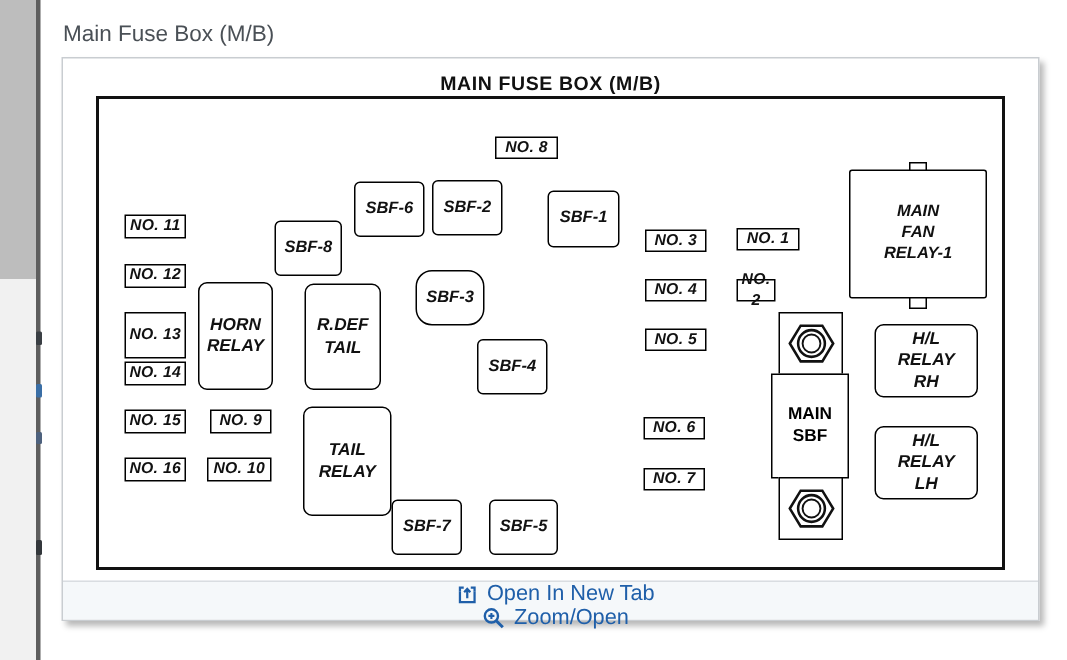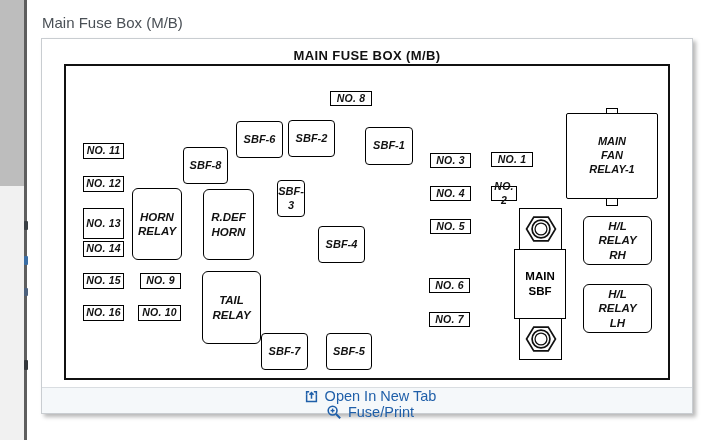--- a/index.html
+++ b/index.html
@@ -72,27 +72,27 @@
       <div class="comp fuse" style="left: 17px; top: 142px; width: 41px; height: 31px; position: absolute;">NO. 13</div>
       <div class="comp fuse" style="left: 17px; top: 175px; width: 41px; height: 16px; position: absolute;">NO. 14</div>
       <div class="comp fuse" style="left: 17px; top: 207px; width: 41px; height: 16px; position: absolute;">NO. 15</div>
       <div class="comp fuse" style="left: 17px; top: 239px; width: 41px; height: 16px; position: absolute;">NO. 16</div>
       <div class="comp fuse" style="left: 74px; top: 207px; width: 41px; height: 16px; position: absolute;">NO. 9</div>
       <div class="comp fuse" style="left: 72px; top: 239px; width: 43px; height: 16px; position: absolute;">NO. 10</div>
       <div class="comp relay" style="left: 66px; top: 122px; width: 50px; height: 72px; position: absolute;">HORN
 RELAY</div>
       <div class="comp sbf" style="left: 117px; top: 81px; width: 45px; height: 37px; position: absolute;">SBF-8</div>
       <div class="comp relay" style="left: 137px; top: 123px; width: 51px; height: 71px; position: absolute;">R.DEF
-HORN</div>
+TAIL</div>
       <div class="comp relay" style="left: 136px; top: 205px; width: 59px; height: 73px; position: absolute;">TAIL
 RELAY</div>
       <div class="comp sbf" style="left: 170px; top: 55px; width: 47px; height: 37px; position: absolute;">SBF-6</div>
       <div class="comp sbf" style="left: 222px; top: 54px; width: 47px; height: 37px; position: absolute;">SBF-2</div>
       <div class="comp sbf" style="left: 299px; top: 61px; width: 48px; height: 38px; position: absolute;">SBF-1</div>
-      <div class="comp sbf" style="left: 211px; top: 114px; width: 28px; height: 37px; position: absolute;">SBF-3</div>
+      <div class="comp sbf" style="left: 211px; top: 114px; width: 46px; height: 37px; position: absolute; border-radius: 11px;">SBF-3</div>
       <div class="comp sbf" style="left: 252px; top: 160px; width: 47px; height: 37px; position: absolute;">SBF-4</div>
       <div class="comp sbf" style="left: 195px; top: 267px; width: 47px; height: 37px; position: absolute;">SBF-7</div>
       <div class="comp sbf" style="left: 260px; top: 267px; width: 46px; height: 37px; position: absolute;">SBF-5</div>
       <div class="comp fuse" style="left: 364px; top: 87px; width: 41px; height: 15px; position: absolute;">NO. 3</div>
       <div class="comp fuse" style="left: 425px; top: 86px; width: 42px; height: 15px; position: absolute;">NO. 1</div>
       <div class="comp fuse" style="left: 364px; top: 120px; width: 41px; height: 15px; position: absolute;">NO. 4</div>
       <div class="comp fuse" style="left: 425px; top: 120px; width: 26px; height: 15px; position: absolute;">NO. 2</div>
       <div class="comp fuse" style="left: 364px; top: 153px; width: 41px; height: 15px; position: absolute;">NO. 5</div>
       <div class="comp fuse" style="left: 363px; top: 212px; width: 41px; height: 15px; position: absolute;">NO. 6</div>
       <div class="comp fuse" style="left: 363px; top: 246px; width: 41px; height: 15px; position: absolute;">NO. 7</div>
@@ -142,16 +142,16 @@
     </a>
     <a class="link">
       <span>
         <svg width="16" height="16" viewBox="0 0 16 16" fill="none" stroke="#1f5fa9" stroke-width="1.6">
           <circle cx="6.6" cy="6.6" r="4.4"></circle>
           <line x1="10" y1="10" x2="14.2" y2="14.2" stroke-width="2"></line>
           <line x1="4.6" y1="6.6" x2="8.6" y2="6.6" stroke-width="1.4"></line>
           <line x1="6.6" y1="4.6" x2="6.6" y2="8.6" stroke-width="1.4"></line>
         </svg>
       </span>
-      <span>Fuse/Print</span>
+      <span>Zoom/Open</span>
     </a>
   </div>
 </div>
 
 </body></html>

